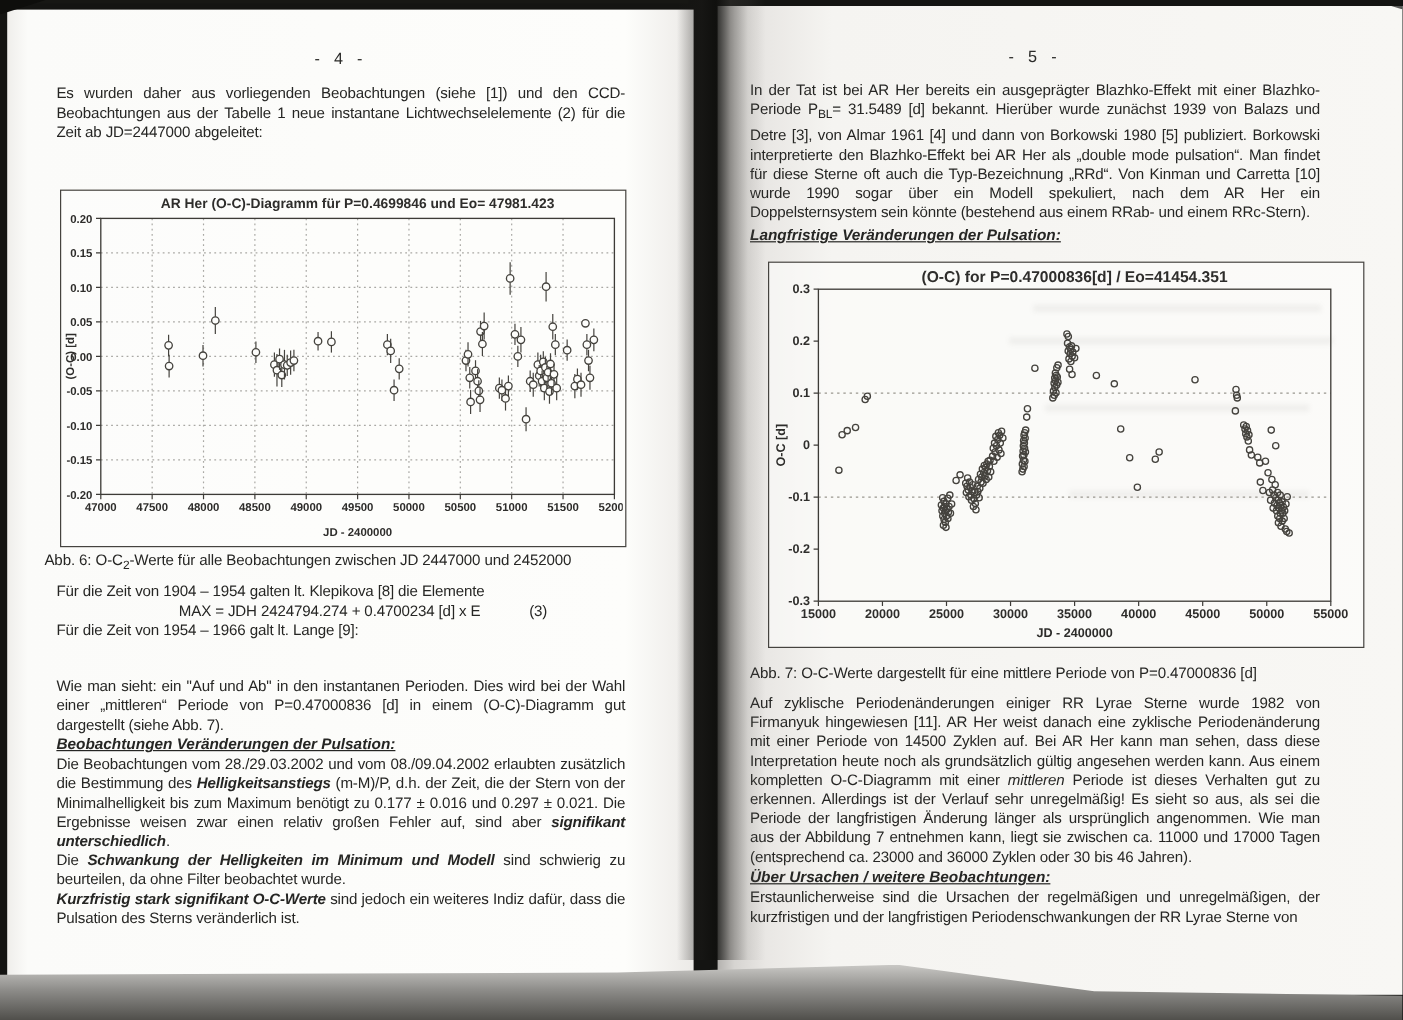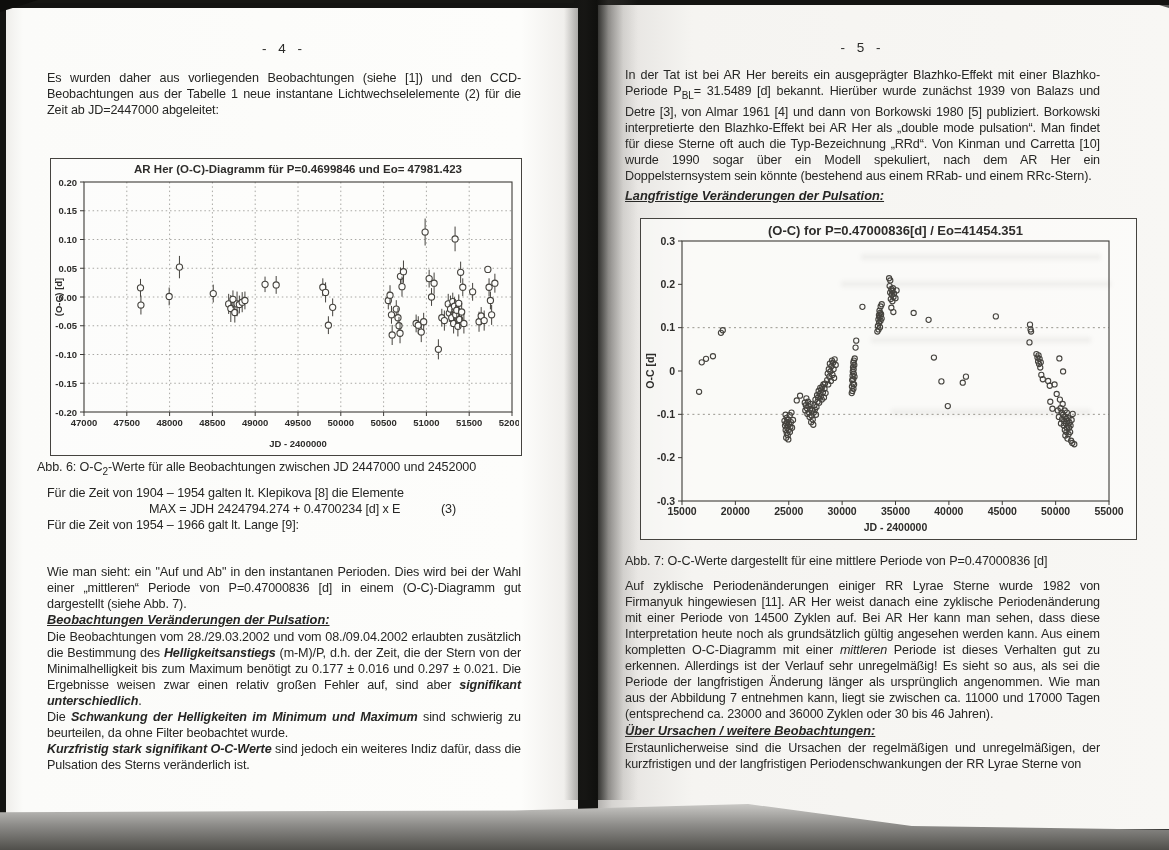--- a/index.html
+++ b/index.html
@@ -253,21 +253,21 @@
       </div>
       <div>Für die Zeit von 1954 – 1966 galt lt. Lange [9]:</div>
     </div>
 
     <div class="tblock body-text" style="top:556px;">Wie man sieht: ein "Auf und Ab" in den instantanen Perioden. Dies wird bei der Wahl einer „mittleren“ Periode von P=0.47000836 [d] in einem (O-C)-Diagramm gut dargestellt (siehe Abb. 7).</div>
 
     <div class="tblock sec-head" style="top:604px;">Beobachtungen Veränderungen der Pulsation:</div>
 
     <div class="tblock body-text" style="top:621px;">
       <div><span>Die Beobachtungen vom 28./29.03.2002 und vom 08./09.04.2002 erlaubten zusätzlich die Bestimmung des </span><span style="font-weight: bold; font-style: italic;">Helligkeitsanstiegs</span><span> (m-M)/P, d.h. der Zeit, die der Stern von der Minimalhelligkeit bis zum Maximum benötigt zu 0.177 ± 0.016 und 0.297 ± 0.021. Die Ergebnisse weisen zwar einen relativ großen Fehler auf, sind aber </span><span style="font-weight: bold; font-style: italic;">signifikant unterschiedlich</span><span>.</span></div>
-      <div><span>Die </span><span style="font-weight: bold; font-style: italic;">Schwankung der Helligkeiten im Minimum und Maximum</span><span> sind schwierig zu beurteilen, da ohne Filter beobachtet wurde.</span></div>
+      <div><span>Die </span><span style="font-weight: bold; font-style: italic;">Schwankung der Helligkeiten im Minimum und Modell</span><span> sind schwierig zu beurteilen, da ohne Filter beobachtet wurde.</span></div>
       <div><span style="font-weight: bold; font-style: italic;">Kurzfristig stark signifikant O-C-Werte</span><span> sind jedoch ein weiteres Indiz dafür, dass die Pulsation des Sterns veränderlich ist.</span></div>
     </div>
   </div>
 
   <div class="page page-right">
     <div class="pg-num" style="top:35px;left:27px;width:475px;">- 5 -</div>
 
     <div class="tblock body-text" style="top:62px;"><span>In der Tat ist bei AR Her bereits ein ausgeprägter Blazhko-Effekt mit einer Blazhko-Periode P</span><sub>BL</sub><span>= 31.5489 [d] bekannt. Hierüber wurde zunächst 1939 von Balazs und Detre [3], von Almar 1961 [4] und dann von Borkowski 1980 [5] publiziert. Borkowski interpretierte den Blazhko-Effekt bei AR Her als „double mode pulsation“. Man findet für diese Sterne oft auch die Typ-Bezeichnung „RRd“. Von Kinman und Carretta [10] wurde 1990 sogar über ein Modell spekuliert, nach dem AR Her ein Doppelsternsystem sein könnte (bestehend aus einem RRab- und einem RRc-Stern).</span></div>
 
     <div class="tblock sec-head" style="top:183px;">Langfristige Veränderungen der Pulsation:</div>

